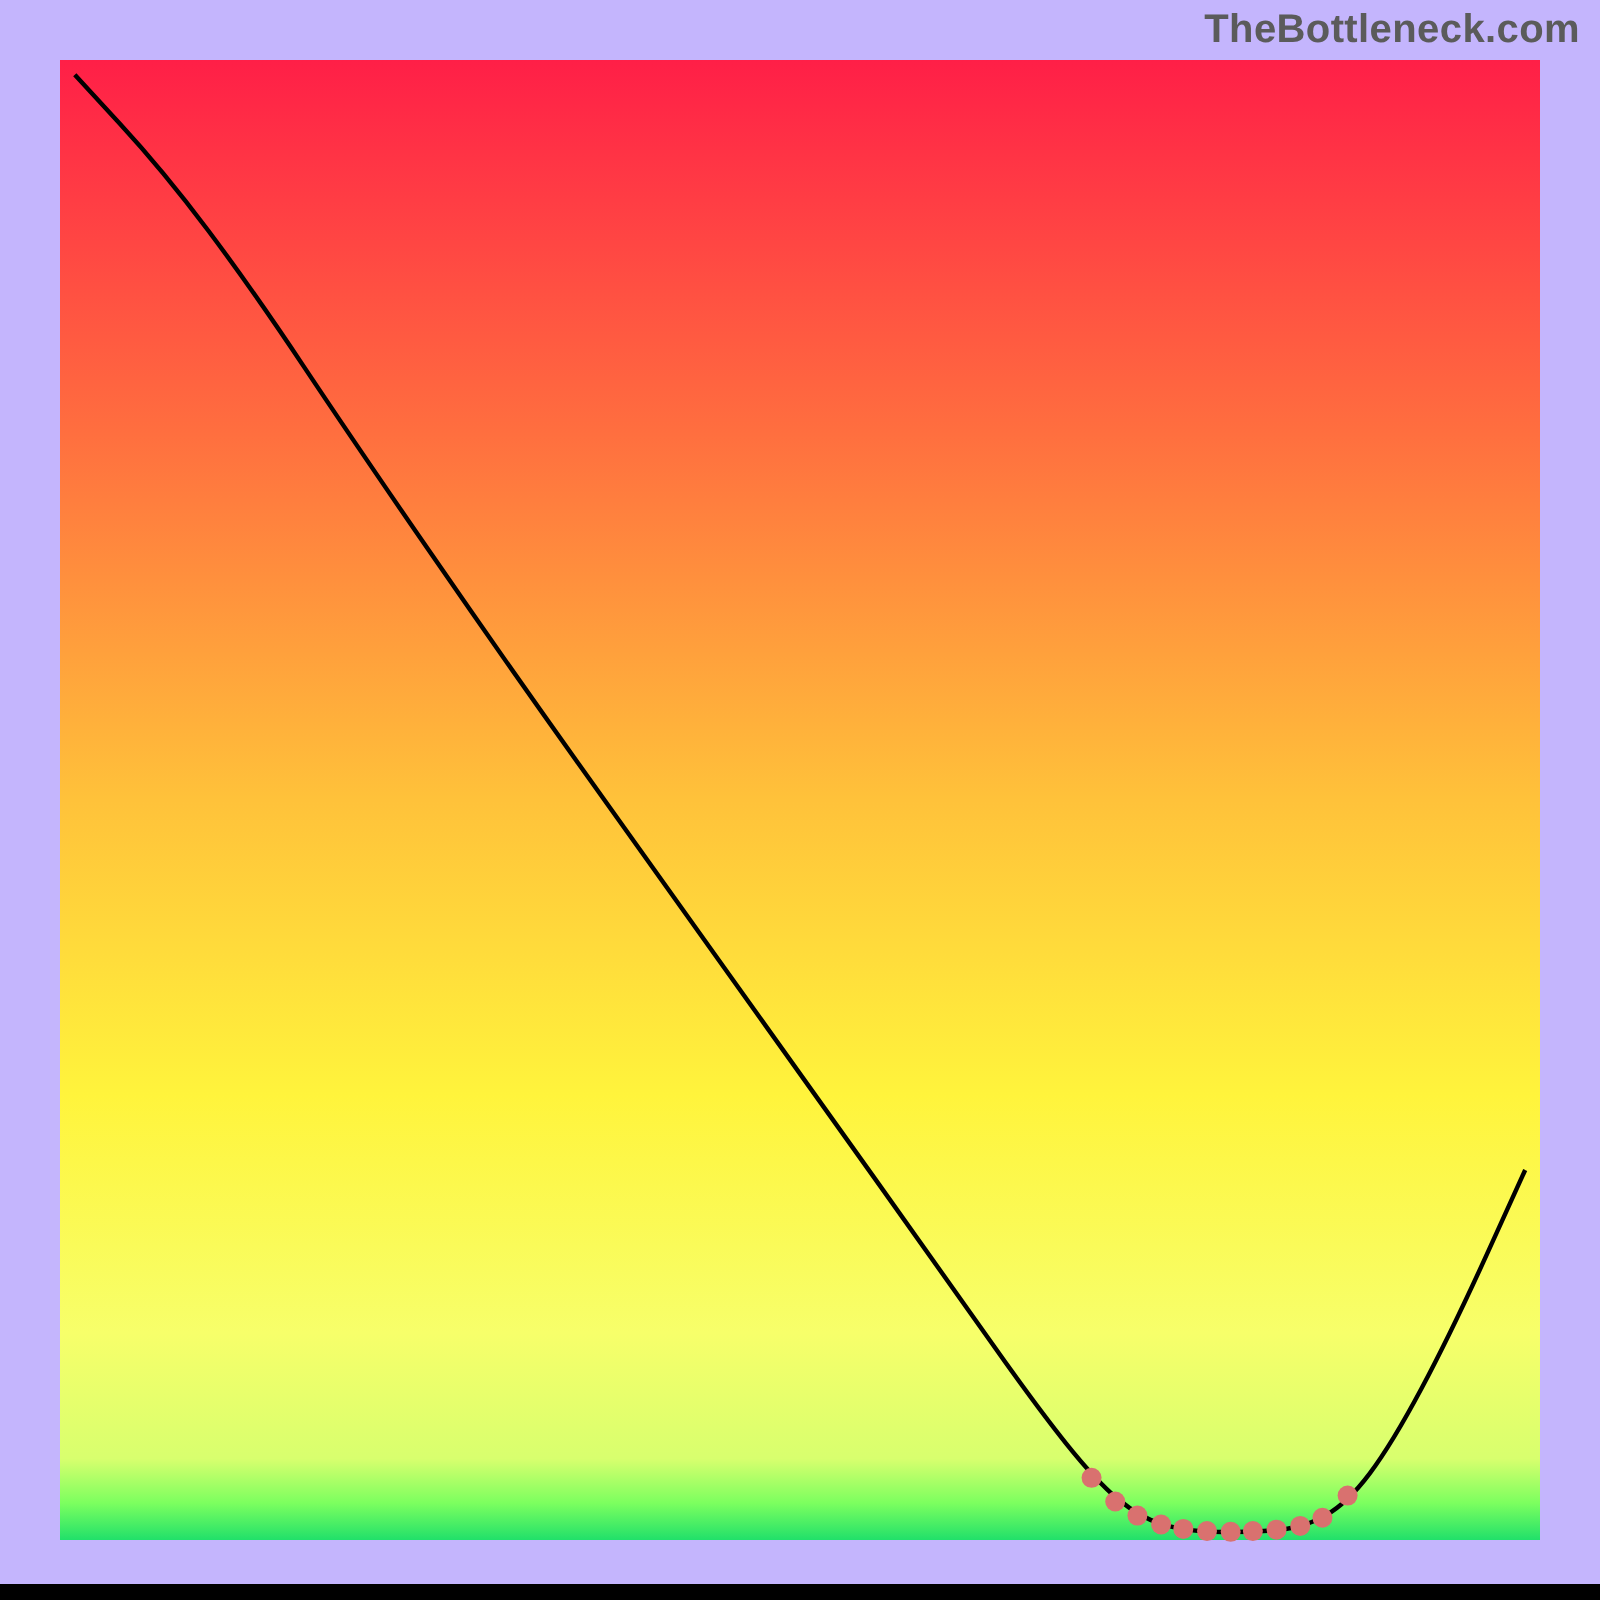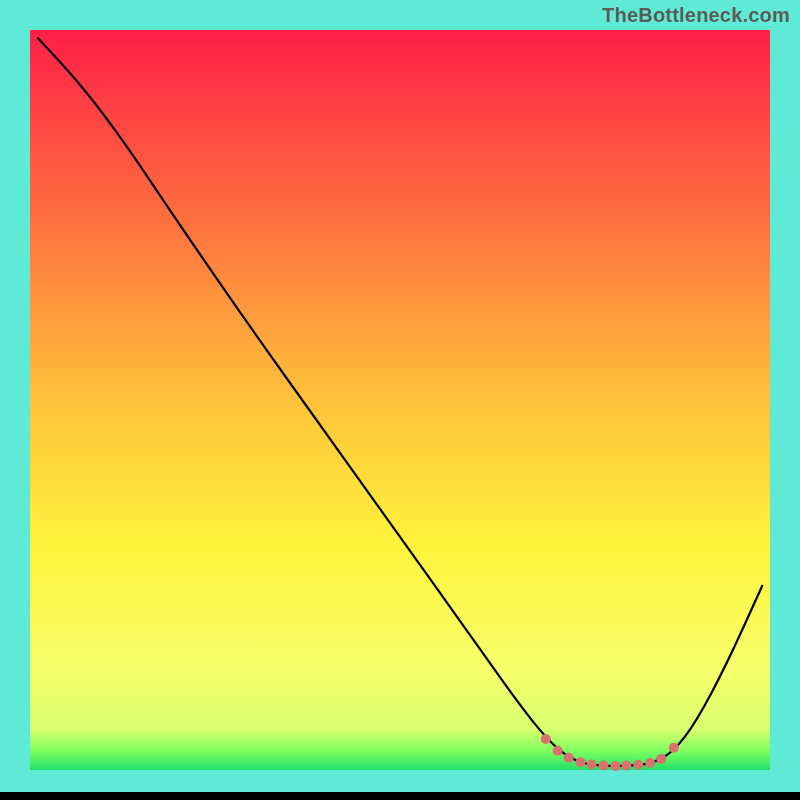--- a/index.html
+++ b/index.html
@@ -7,21 +7,21 @@
     padding: 0;
     width: 800px;
     height: 800px;
     background: #000;
     overflow: hidden;
   }
   .wrap {
     position: relative;
     width: 800px;
     height: 792px;
-    background: #5eead4;
+    background: #c4b5fd;
   }
   .watermark {
     position: absolute;
     top: 4px;
     right: 10px;
     font-family: Arial, Helvetica, sans-serif;
     font-size: 20px;
     font-weight: 600;
     color: #5b5b5b;
     letter-spacing: 0.2px;

